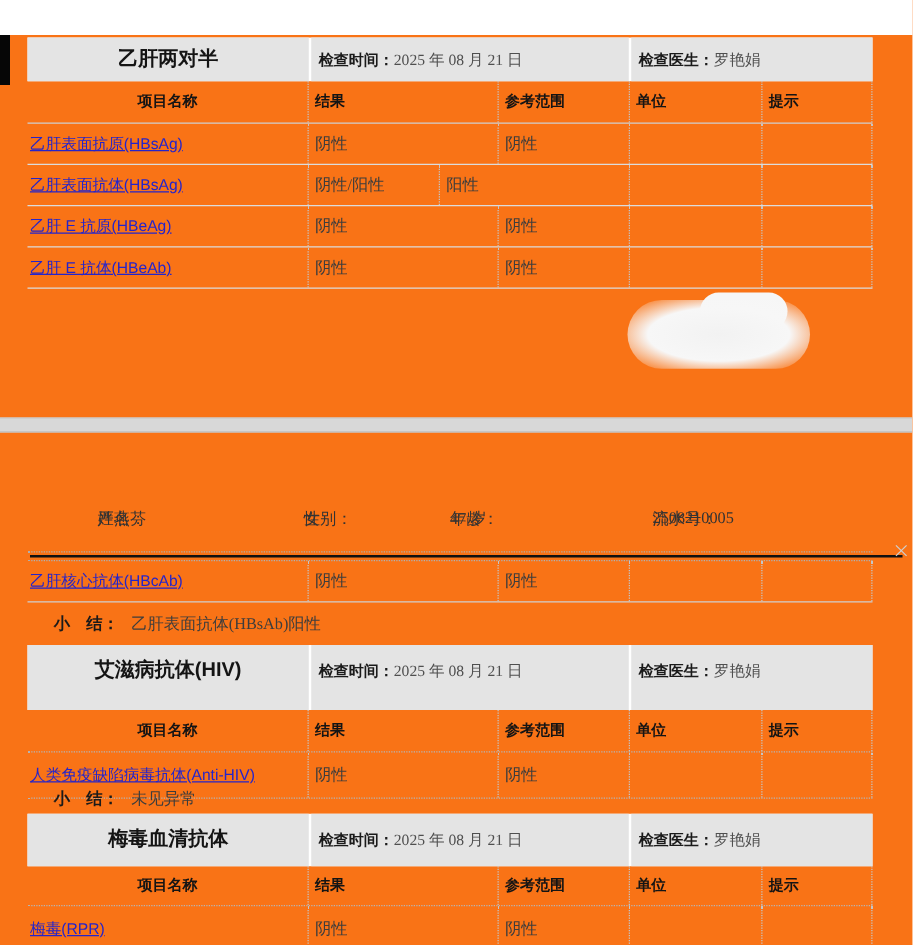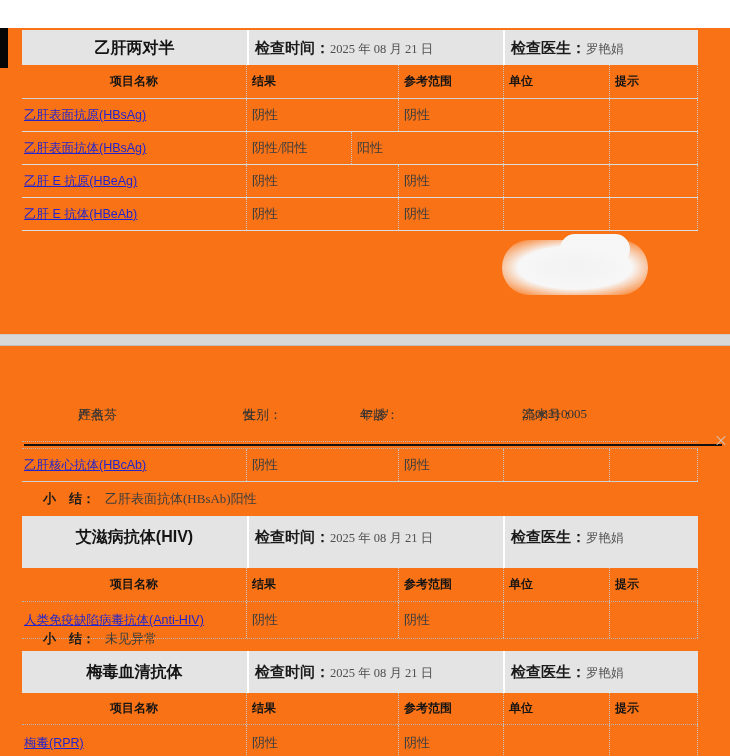--- a/index.html
+++ b/index.html
@@ -10,21 +10,21 @@
   .abs{position:absolute;}
   
   .corner-bar{left:0;top:0;width:8px;height:40px;background:#060606;}
   
   .rtable{position:absolute;left:22px;width:676px;box-sizing:border-box;}
   .band{display:flex;column-gap:2px;background:#ffffff;}
   .band-cell{background:#e4e4e4;box-sizing:border-box;overflow:hidden;white-space:nowrap;}
   .band-title{width:225px;text-align:center;font-family:"Liberation Sans",sans-serif;font-weight:bold;font-size:16px;color:#141414;}
   .band-mid{width:254px;padding-left:6px;}
   .band-right{width:193px;padding-left:6px;}
-  .blabel{font-family:"Liberation Sans",sans-serif;font-weight:bold;font-size:15px;color:#1a1a1a;}
+  .blabel{font-family:"Liberation Sans",sans-serif;font-weight:bold;font-size:12px;color:#1a1a1a;}
   .bvalue{font-size:12.5px;color:#4f4f4f;}
   .thead{display:flex;}
   .th{font-family:"Liberation Sans",sans-serif;font-weight:bold;font-size:12px;color:#141414;box-sizing:border-box;white-space:nowrap;overflow:hidden;}
   .trow{display:flex;}
   .td{box-sizing:border-box;white-space:nowrap;overflow:hidden;font-size:13px;color:#3d3d3d;}
   .c1{width:224px;}
   .c2{width:152px;}
   .c3{width:105px;}
   .c4{width:106px;}
   .c5{width:89px;border-right:1px dotted #c6c6c6;}

